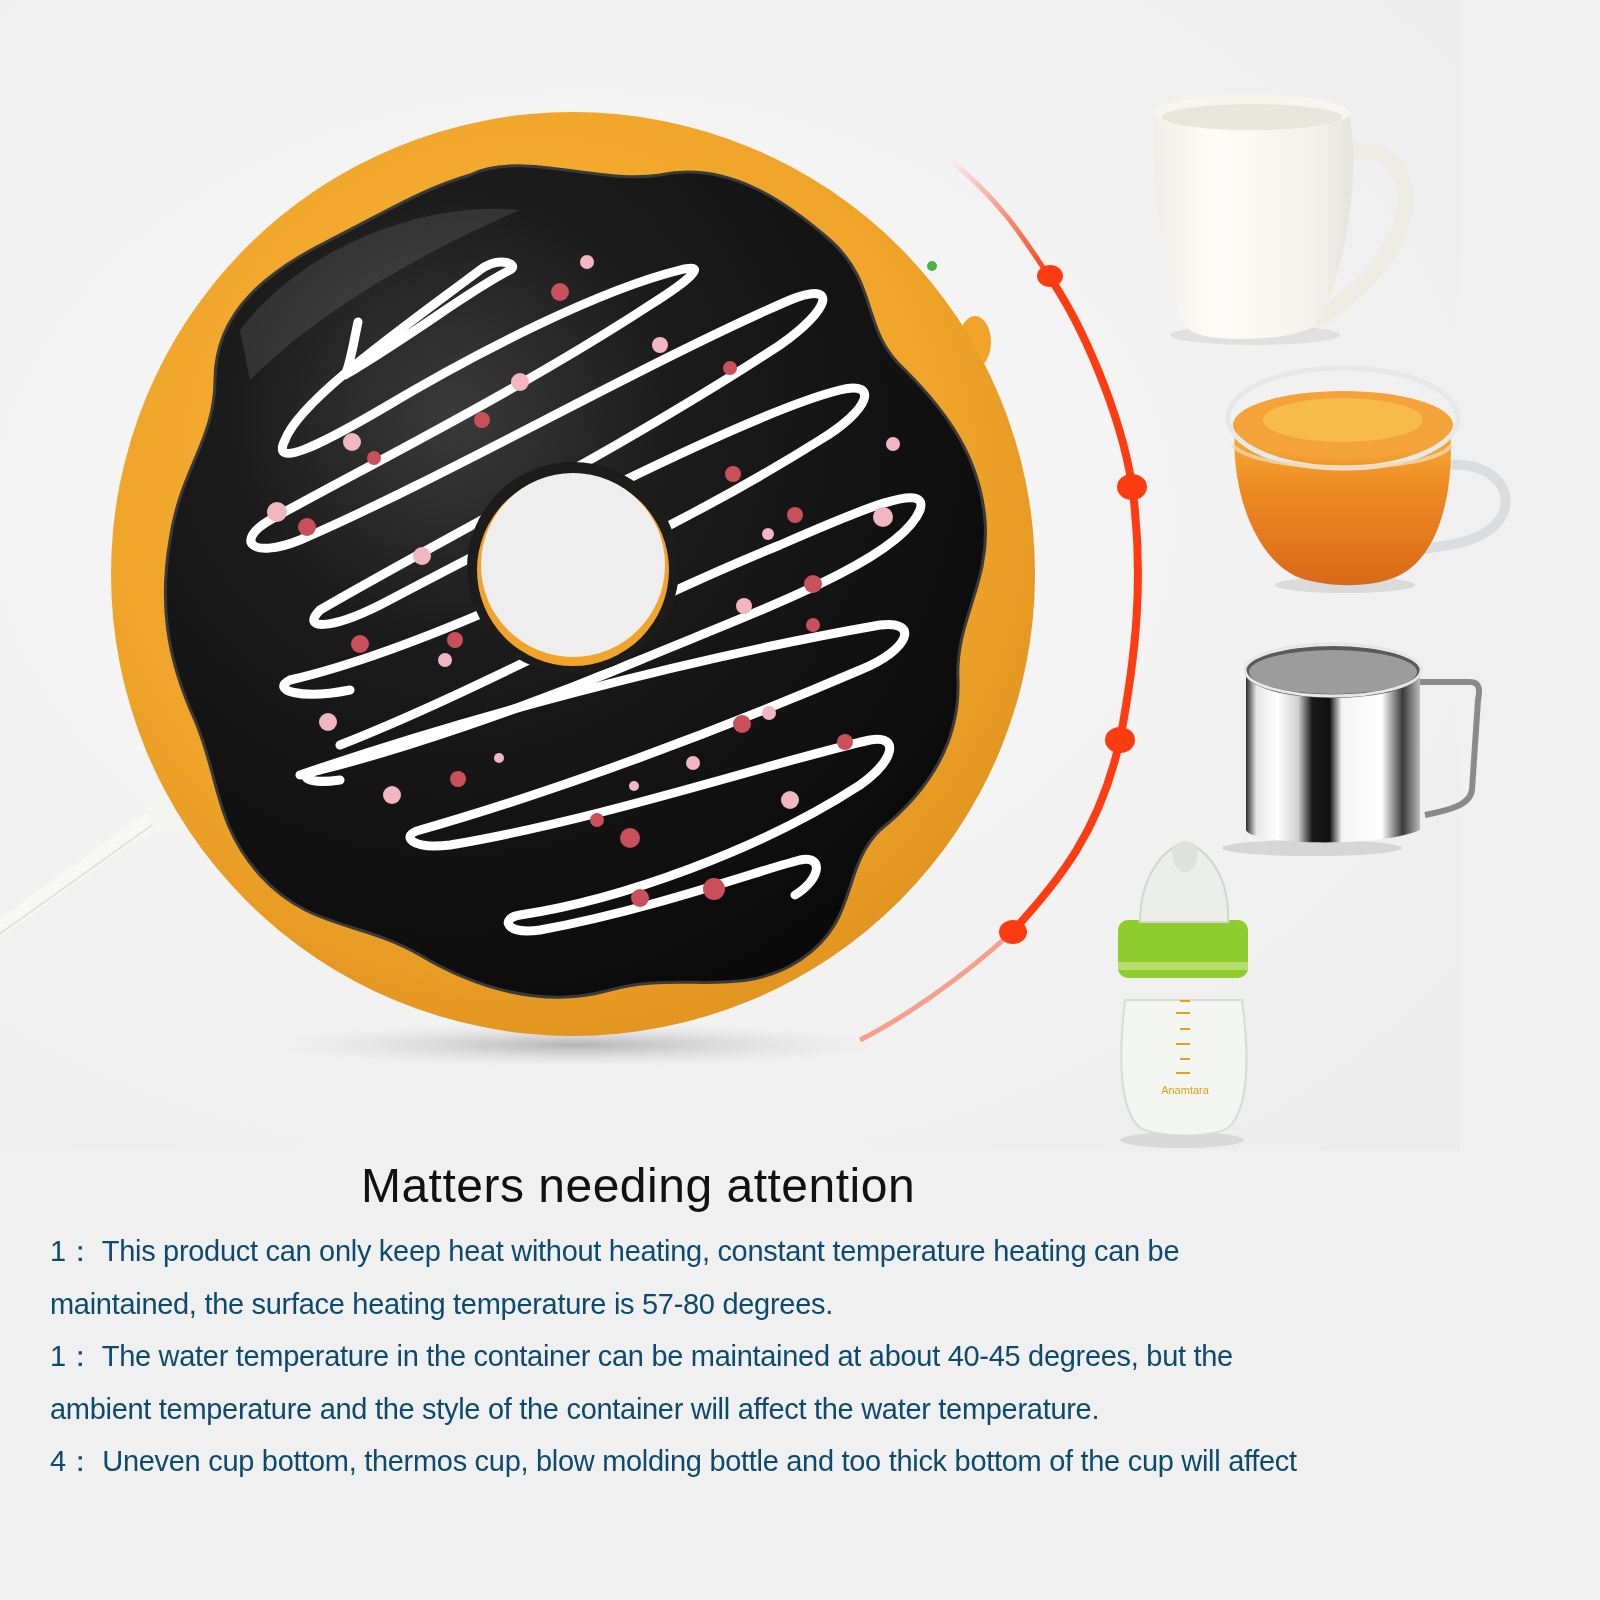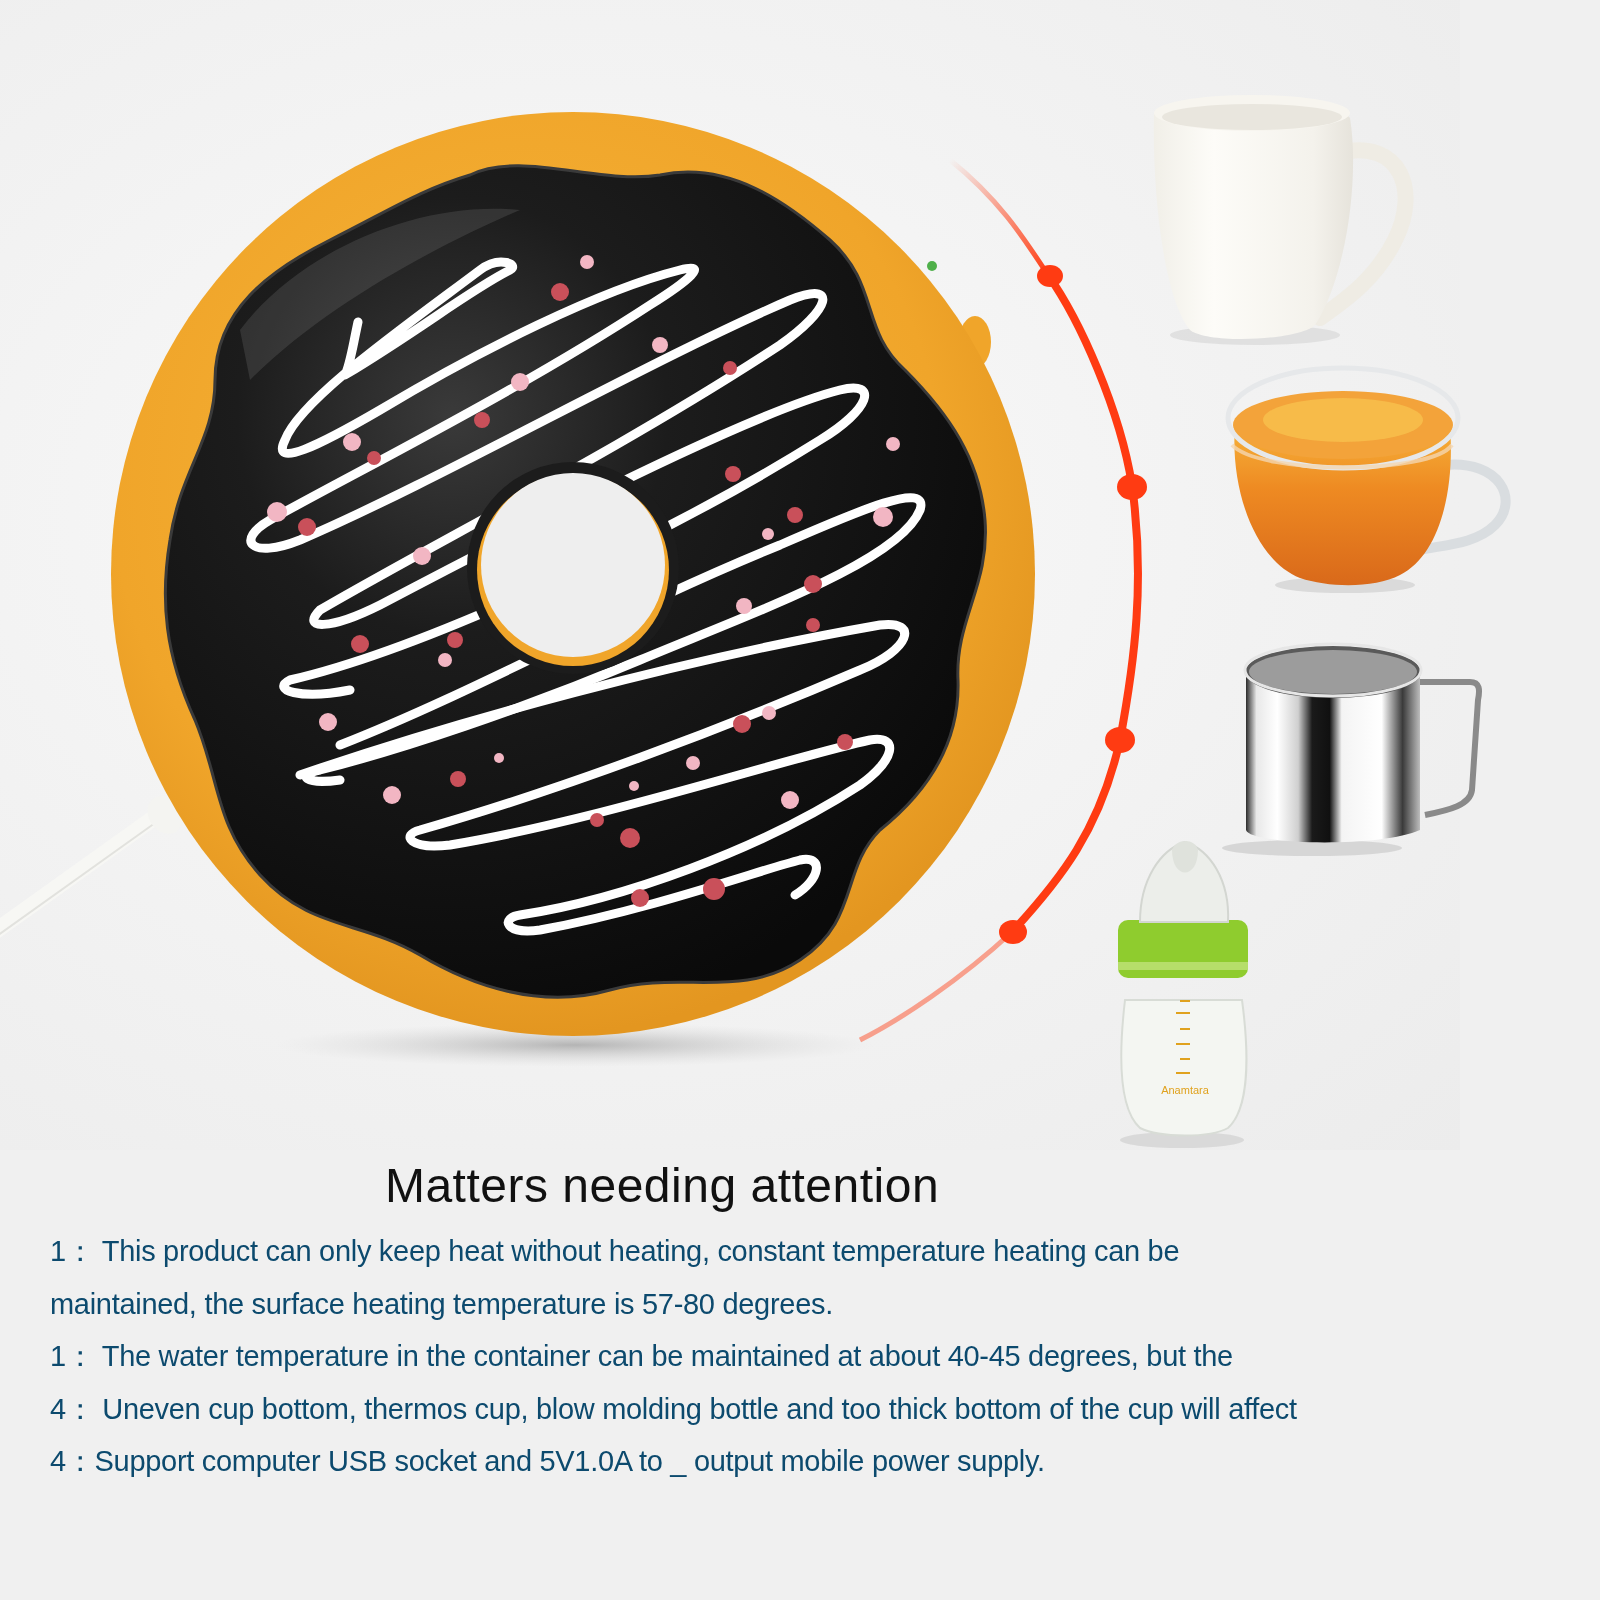--- a/index.html
+++ b/index.html
@@ -15,21 +15,20 @@
   }
   .hero svg { position: absolute; left: 0; top: 0; }
   .notice {
     position: absolute; left: 0; top: 1150px; width: 1600px; height: 450px;
     background: #f0f0f0;
   }
   .notice-title {
     position: absolute; left: 0; top: 1158px; width: 1276px;
     text-align: center; font-size: 48px; color: #111; letter-spacing: 0.5px;
     line-height: 56px;
-    margin-left: 24px;
   }
   .notice-lines { position: absolute; left: 50px; top: 1225px; width: 1520px; }
   .notice-line {
     font-size: 29px; color: #0c4a6e; line-height: 52.5px; white-space: nowrap;
     letter-spacing: -0.3px;
   }
 </style>
 </head>
 <body>
 
@@ -217,15 +216,15 @@
     </g>
   </svg>
 </div>
 
 <div class="notice"></div>
 <div class="notice-title">Matters needing attention</div>
 <div class="notice-lines">
   <div class="notice-line">1：  This product can only keep heat without heating, constant temperature heating can be</div>
   <div class="notice-line">maintained, the surface heating temperature is 57-80 degrees.</div>
   <div class="notice-line">1：  The water temperature in the container can be maintained at about 40-45 degrees, but the</div>
+  <div class="notice-line">ambient temperature and the style of the container will affect the water temperature.</div>
   <div class="notice-line">4：  Uneven cup bottom, thermos cup, blow molding bottle and too thick bottom of the cup will affect</div>
-  <div class="notice-line">4：Support computer USB socket and 5V1.0A to _ output mobile power supply.</div>
 </div>
 
 </body></html>

